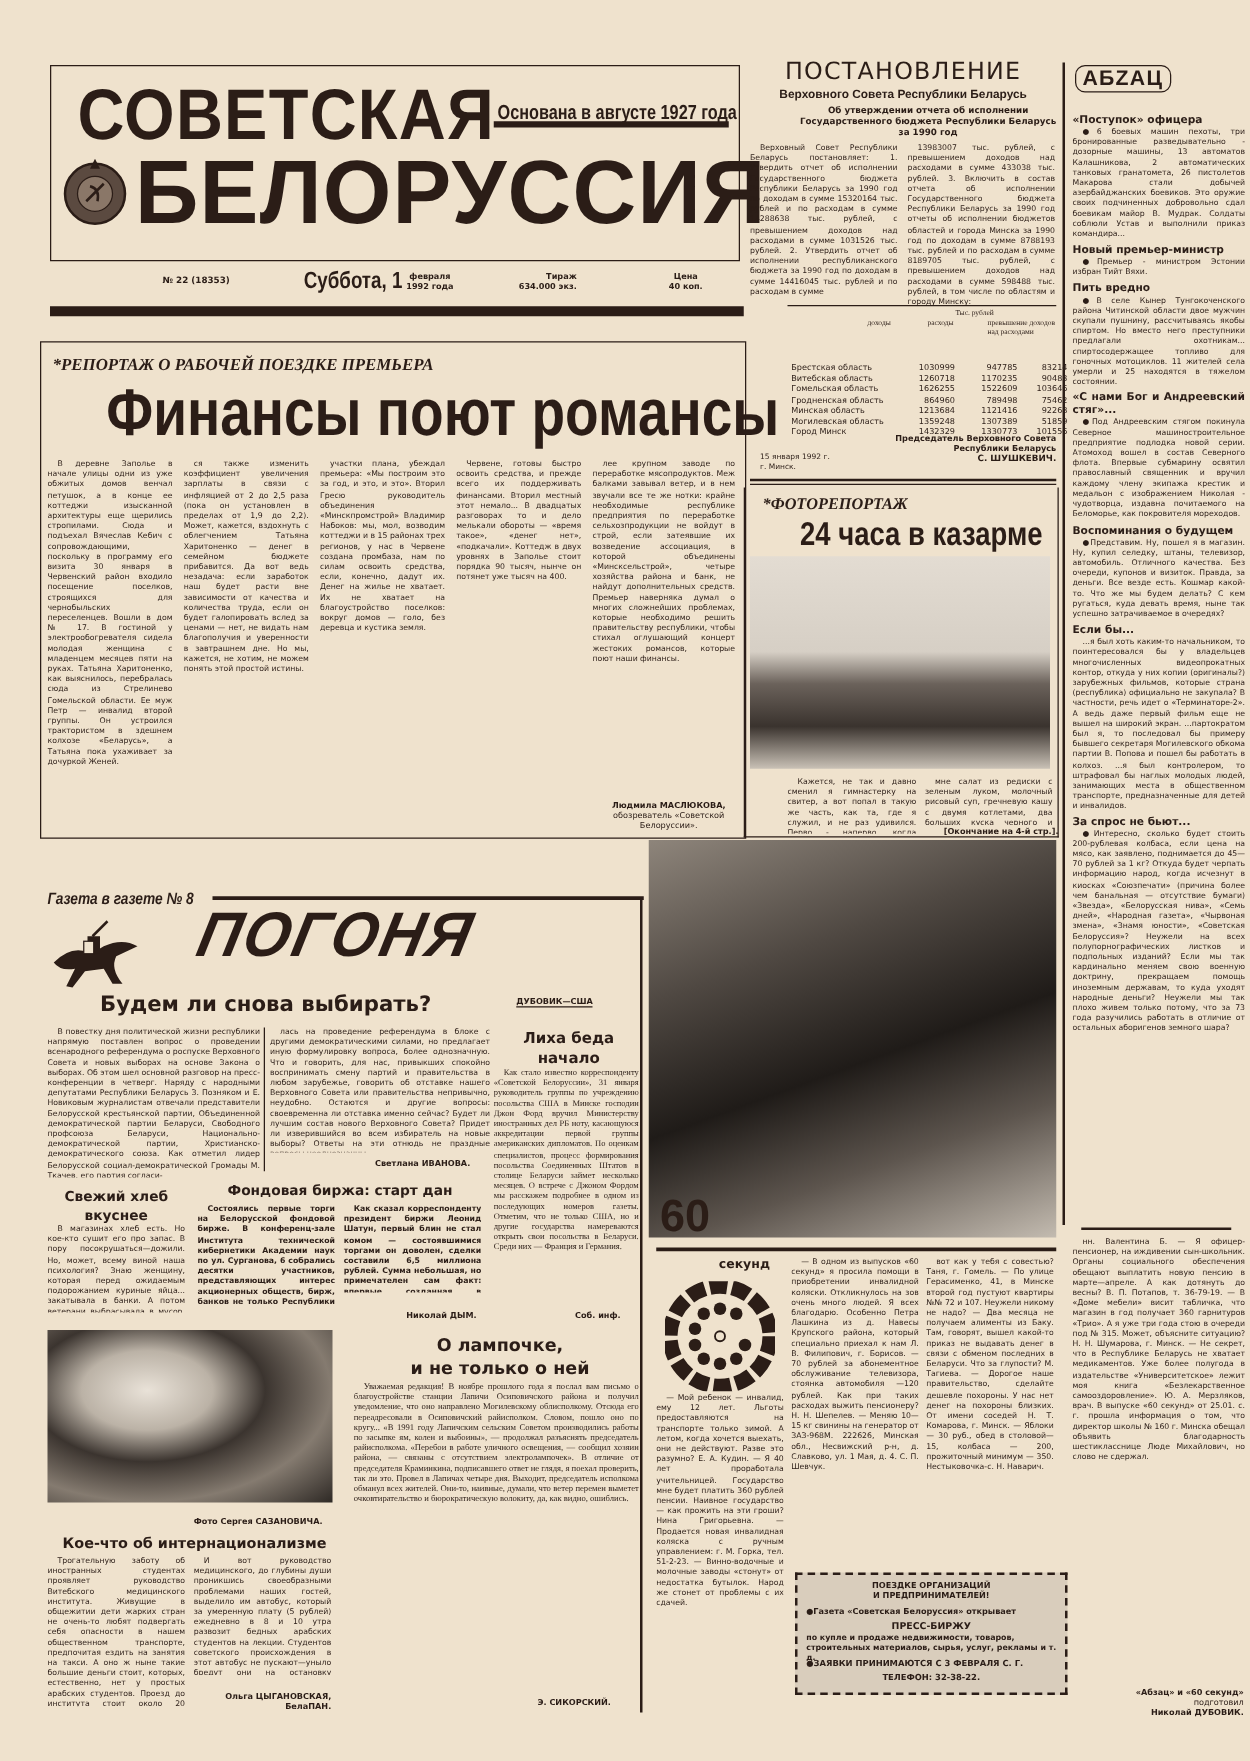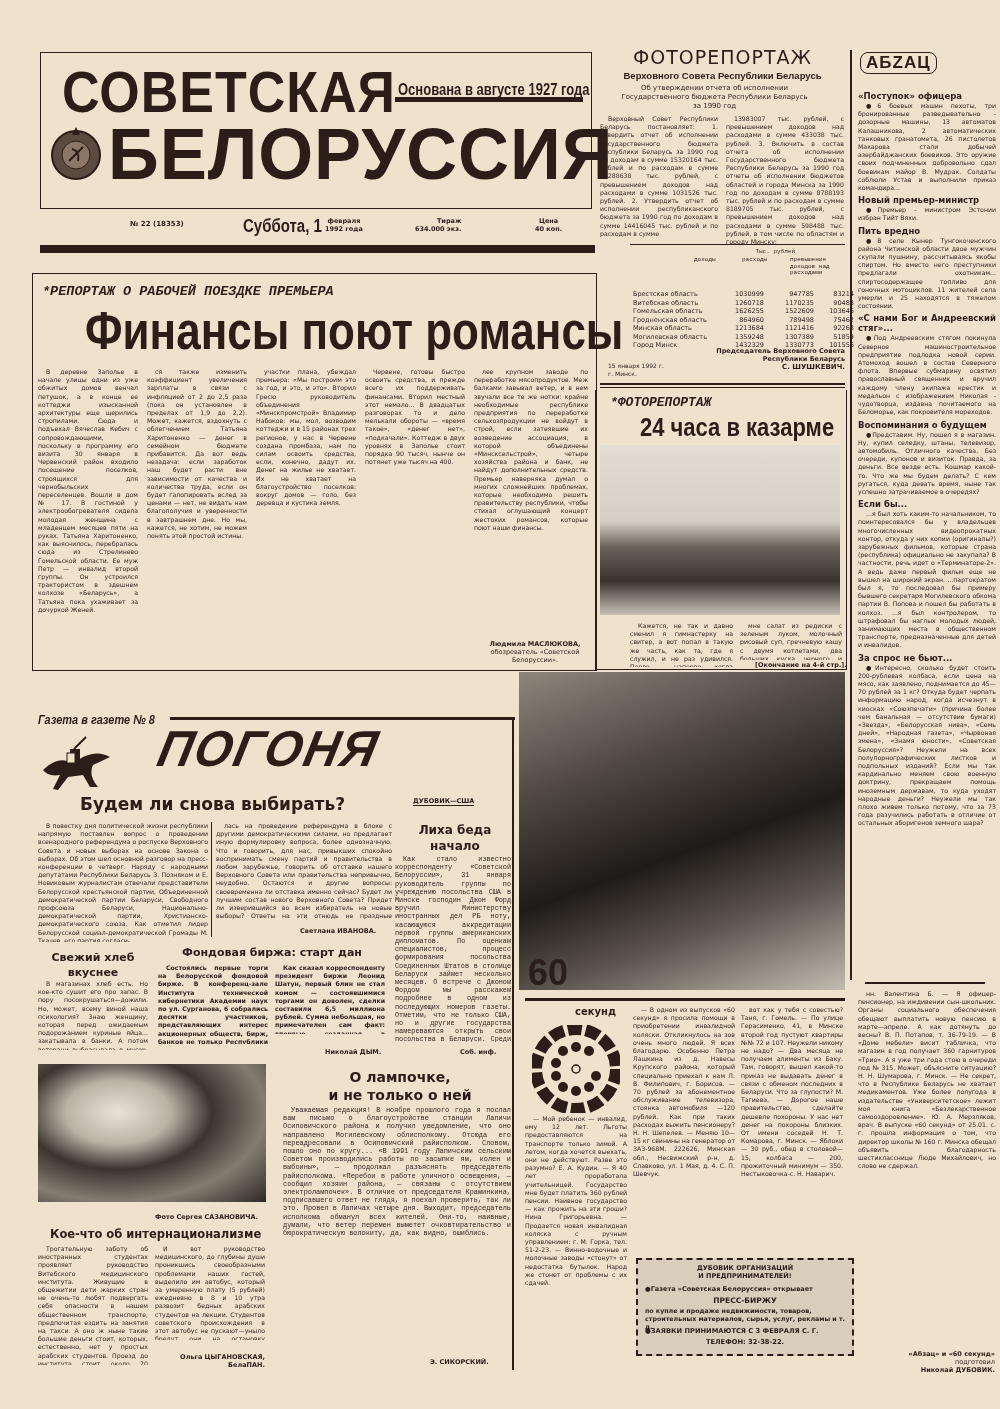--- a/index.html
+++ b/index.html
@@ -1,20 +1,20 @@
 <!DOCTYPE html>
 <html><head>
 <meta charset="utf-8">
 <style>
   html,body{margin:0;padding:0;}
   body{width:1000px;height:1409px;background:#efe2cd;position:relative;overflow:hidden;color:#2b1d17;font-family:"DejaVu Sans",sans-serif;}
   .abs{position:absolute;}
   .rule{background:#2b1d17;position:absolute;}
   .small{font-size:6.2px;line-height:8.2px;text-align:justify;}
-  .serif{font-family:Liberation Mono, monospace;}
+  .serif{font-family:Liberation Serif, serif;}
   .cond{font-family:"Liberation Sans",sans-serif;font-weight:bold;}
   .col{position:absolute;overflow:hidden;}
   .col p{margin:0 0 2px 0;text-indent:8px;}
   .hd{font-weight:bold;font-size:8.5px;line-height:10px;margin:3px 0 1px 0;}
   .bul::before{content:"\25CF ";}
   .photo{position:absolute;background:linear-gradient(180deg,#bdb3a6 0%,#8d8378 40%,#5a524b 75%,#2e2925 100%);overflow:hidden;}
   .frame{position:absolute;border:1.5px solid #2b1d17;}
   table.fin{border-collapse:collapse;font-size:6.5px;}
   table.fin td{padding:0 6px 0 0;line-height:8.5px;}
   table.fin td.n{text-align:right;}
@@ -46,23 +46,23 @@
 <div class="abs" style="left:415px;top:217px;font-size:6.5px;font-weight:bold;line-height:8px;text-align:right;">
   <div>Тираж</div>
   <div>634.000 экз.</div>
 </div>
 <div class="abs" style="left:535px;top:217px;font-size:6.5px;font-weight:bold;line-height:8px;text-align:center;">
   <div>Цена</div>
   <div>40 коп.</div>
 </div>
 <div class="rule" style="left:40px;top:245px;width:555px;height:8px;"></div>
 
-<div class="abs" style="left:600px;top:46px;width:245px;text-align:center;font-size:19px;letter-spacing:1px;">ФОТОРЕПОРТАЖ</div>
+<div class="abs" style="left:600px;top:46px;width:245px;text-align:center;font-size:19px;letter-spacing:1px;">ПОСТАНОВЛЕНИЕ</div>
 <div class="abs cond" style="left:600px;top:70px;width:245px;text-align:center;font-size:9.5px;">Верховного Совета Республики Беларусь</div>
-<div class="abs" style="left:592px;top:84px;width:245px;text-align:center;font-size:7px;font-weight:normal;line-height:9px;">
+<div class="abs" style="left:620px;top:84px;width:245px;text-align:center;font-size:7px;font-weight:bold;line-height:9px;">
   <div>Об утверждении отчета об исполнении</div>
   <div>Государственного бюджета Республики Беларусь</div>
   <div>за 1990 год</div>
 </div>
 <div class="col small" style="left:600px;top:115px;width:118px;height:130px;">
     <p>Верховный Совет Республики Беларусь постановляет: 1. Утвердить отчет об исполнении Государственного бюджета Республики Беларусь за 1990 год по доходам в сумме 15320164 тыс. рублей и по расходам в сумме 14288638 тыс. рублей, с превышением доходов над расходами в сумме 1031526 тыс. рублей. 2. Утвердить отчет об исполнении республиканского бюджета за 1990 год по доходам в сумме 14416045 тыс. рублей и по расходам в сумме</p>
   </div>
 <div class="col small" style="left:726px;top:115px;width:118px;height:130px;">
     <p>13983007 тыс. рублей, с превышением доходов над расходами в сумме 433038 тыс. рублей. 3. Включить в состав отчета об исполнении Государственного бюджета Республики Беларусь за 1990 год отчеты об исполнении бюджетов областей и города Минска за 1990 год по доходам в сумме 8788193 тыс. рублей и по расходам в сумме 8189705 тыс. рублей, с превышением доходов над расходами в сумме 598488 тыс. рублей, в том числе по областям и городу Минску:</p>
   </div>
@@ -309,20 +309,20 @@
     <p>нн. Валентина Б. — Я офицер-пенсионер, на иждивении сын-школьник. Органы социального обеспечения обещают выплатить новую пенсию в марте—апреле. А как дотянуть до весны? В. П. Потапов, т. 36-79-19. — В «Доме мебели» висит табличка, что магазин в год получает 360 гарнитуров «Трио». А я уже три года стою в очереди под № 315. Может, объясните ситуацию? Н. Н. Шумарова, г. Минск. — Не секрет, что в Республике Беларусь не хватает медикаментов. Уже более полугода в издательстве «Университетское» лежит моя книга «Безлекарственное самооздоровление». Ю. А. Мерзляков, врач. В выпуске «60 секунд» от 25.01. с. г. прошла информация о том, что директор школы № 160 г. Минска обещал объявить благодарность шестикласснице Люде Михайлович, но слово не сдержал.</p>
   </div>
 <div class="abs" style="left:870px;top:1350px;width:125px;text-align:right;font-size:6.5px;font-weight:bold;line-height:8px;">
   <div>«Абзац» и «60 секунд»</div>
   <div style="font-weight:normal;">подготовил</div>
   <div>Николай ДУБОВИК.</div>
 </div>
 
 <div class="dashbox" style="left:636px;top:1258px;width:214px;height:94px;"></div>
 <div class="abs" style="left:640px;top:1264px;width:210px;text-align:center;font-size:6.5px;font-weight:bold;line-height:8px;">
-  <div>ДУБОВИК ОРГАНИЗАЦИЙ</div>
+  <div>ПОЕЗДКЕ ОРГАНИЗАЦИЙ</div>
   <div>И ПРЕДПРИНИМАТЕЛЕЙ!</div>
 </div>
 <div class="abs" style="left:645px;top:1285px;width:205px;font-size:6.5px;font-weight:bold;"><span class="bul">Газета «Советская Белоруссия» открывает</span></div>
 <div class="abs" style="left:640px;top:1296px;width:210px;text-align:center;font-size:7.5px;font-weight:bold;">ПРЕСС-БИРЖУ</div>
 <div class="abs" style="left:645px;top:1307px;width:200px;font-size:6.3px;font-weight:bold;line-height:8px;">по купле и продаже недвижимости, товаров, строительных материалов, сырья, услуг, рекламы и т. д.</div>
 <div class="abs" style="left:645px;top:1327px;width:205px;font-size:6.7px;font-weight:bold;"><span class="bul">ЗАЯВКИ ПРИНИМАЮТСЯ С 3 ФЕВРАЛЯ С. Г.</span></div>
 <div class="abs" style="left:640px;top:1338px;width:210px;text-align:center;font-size:6.7px;font-weight:bold;">ТЕЛЕФОН: 32-38-22.</div>
 
 </body></html>

